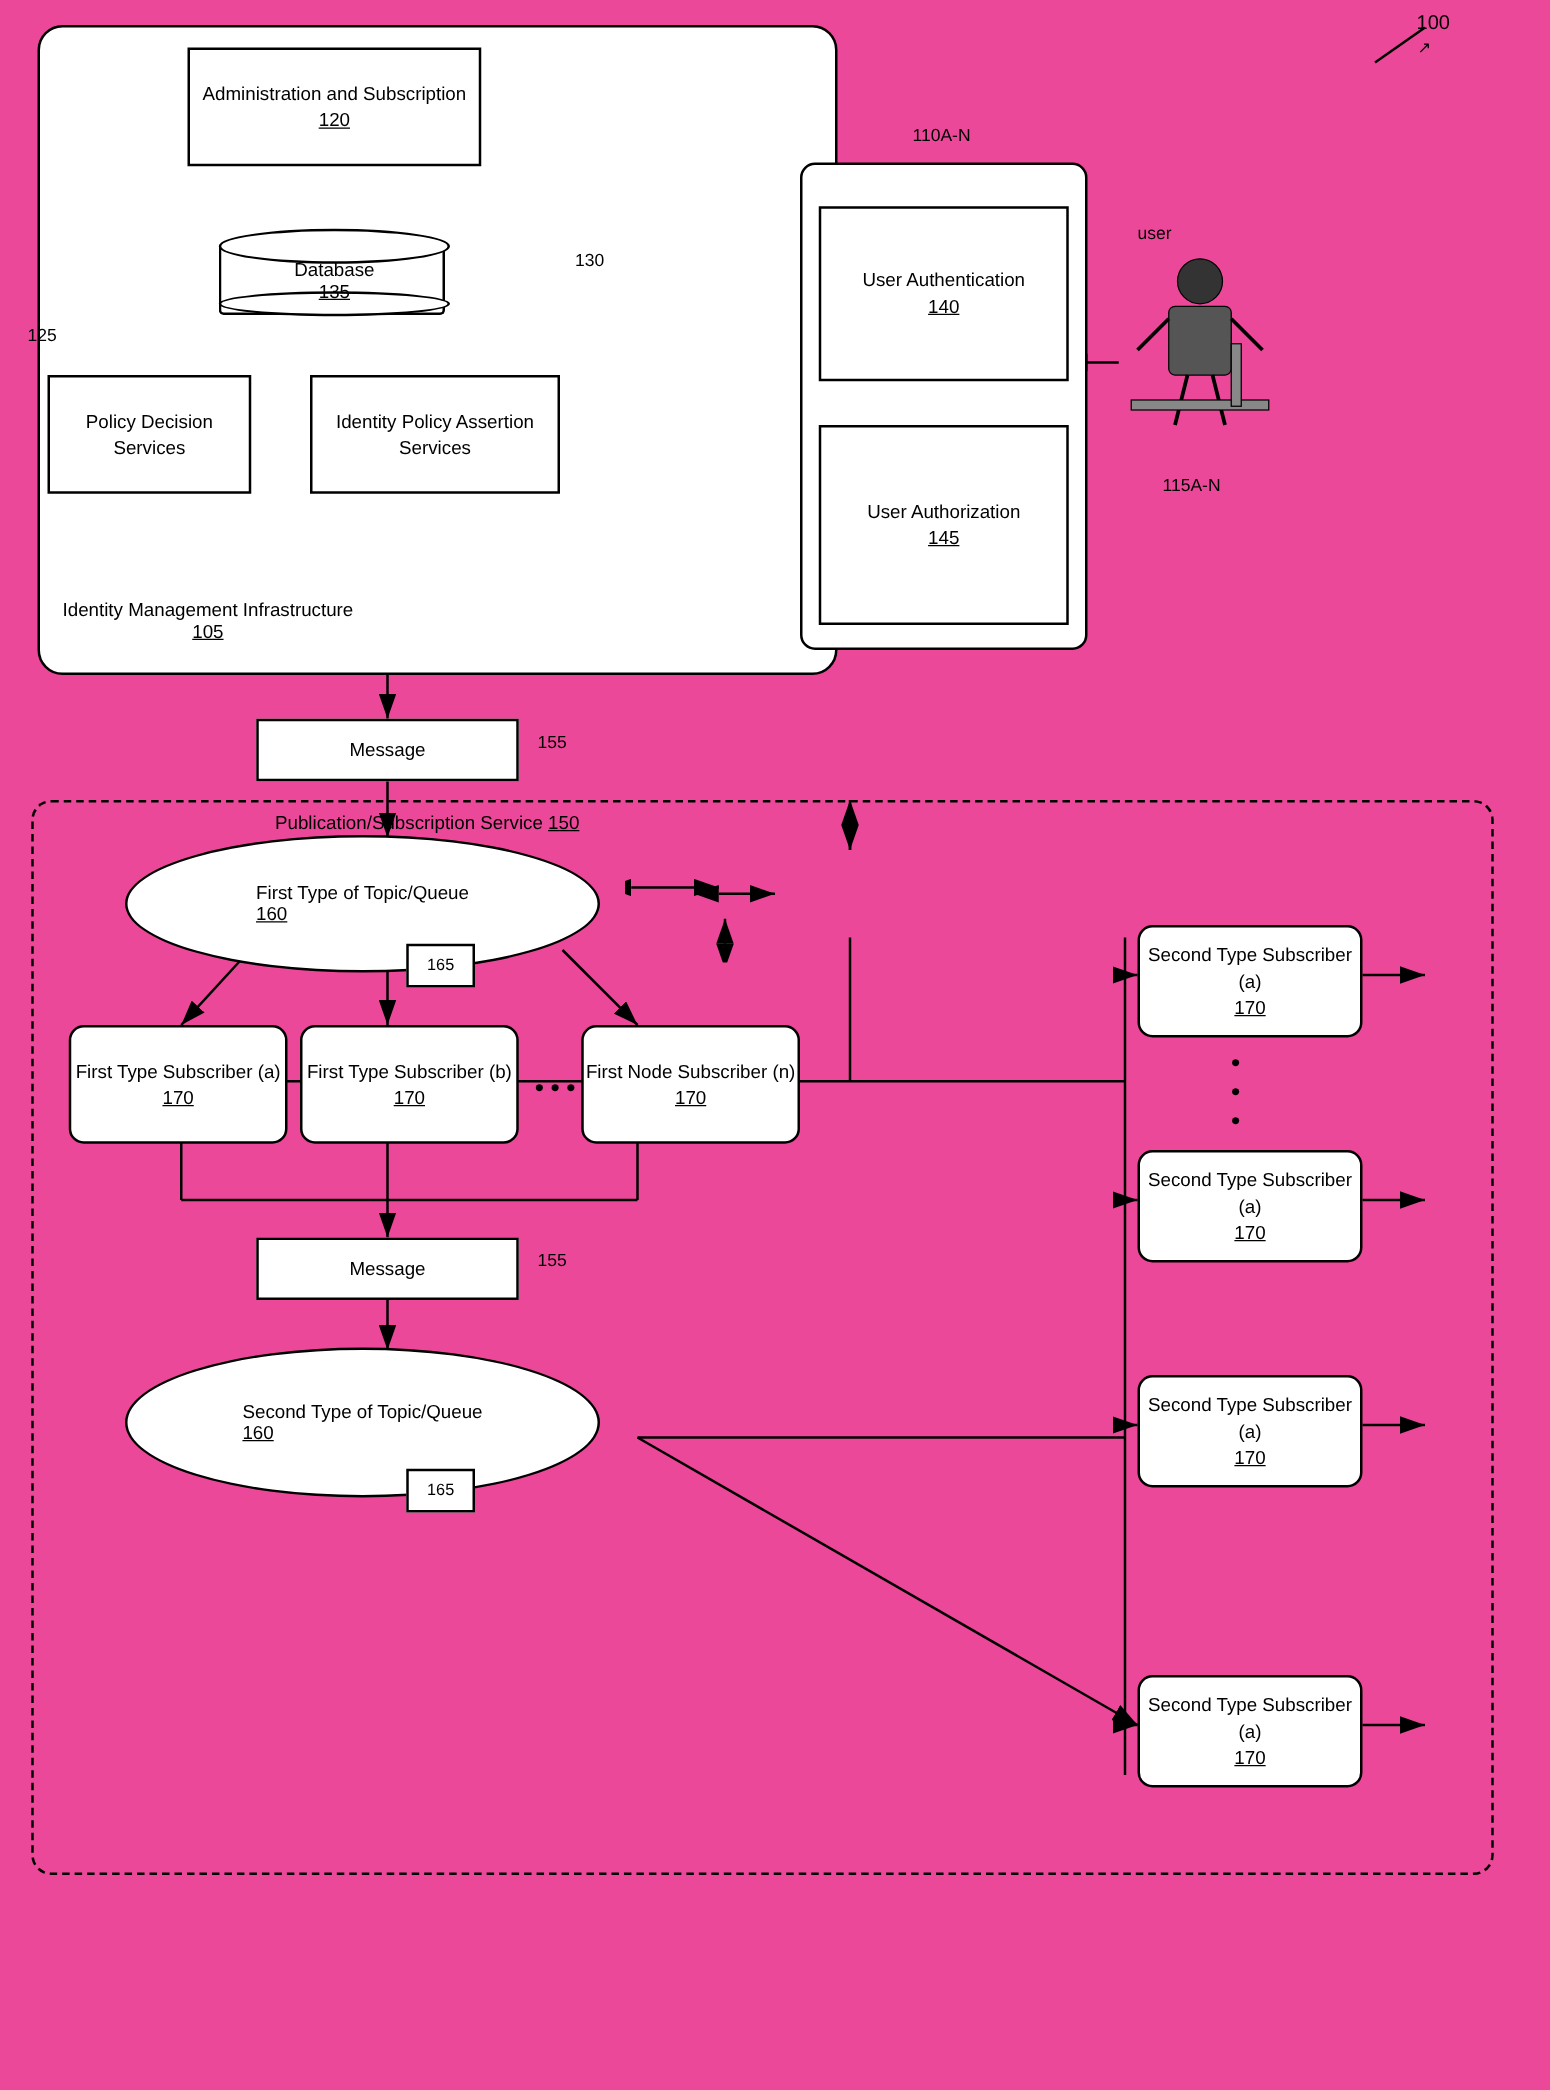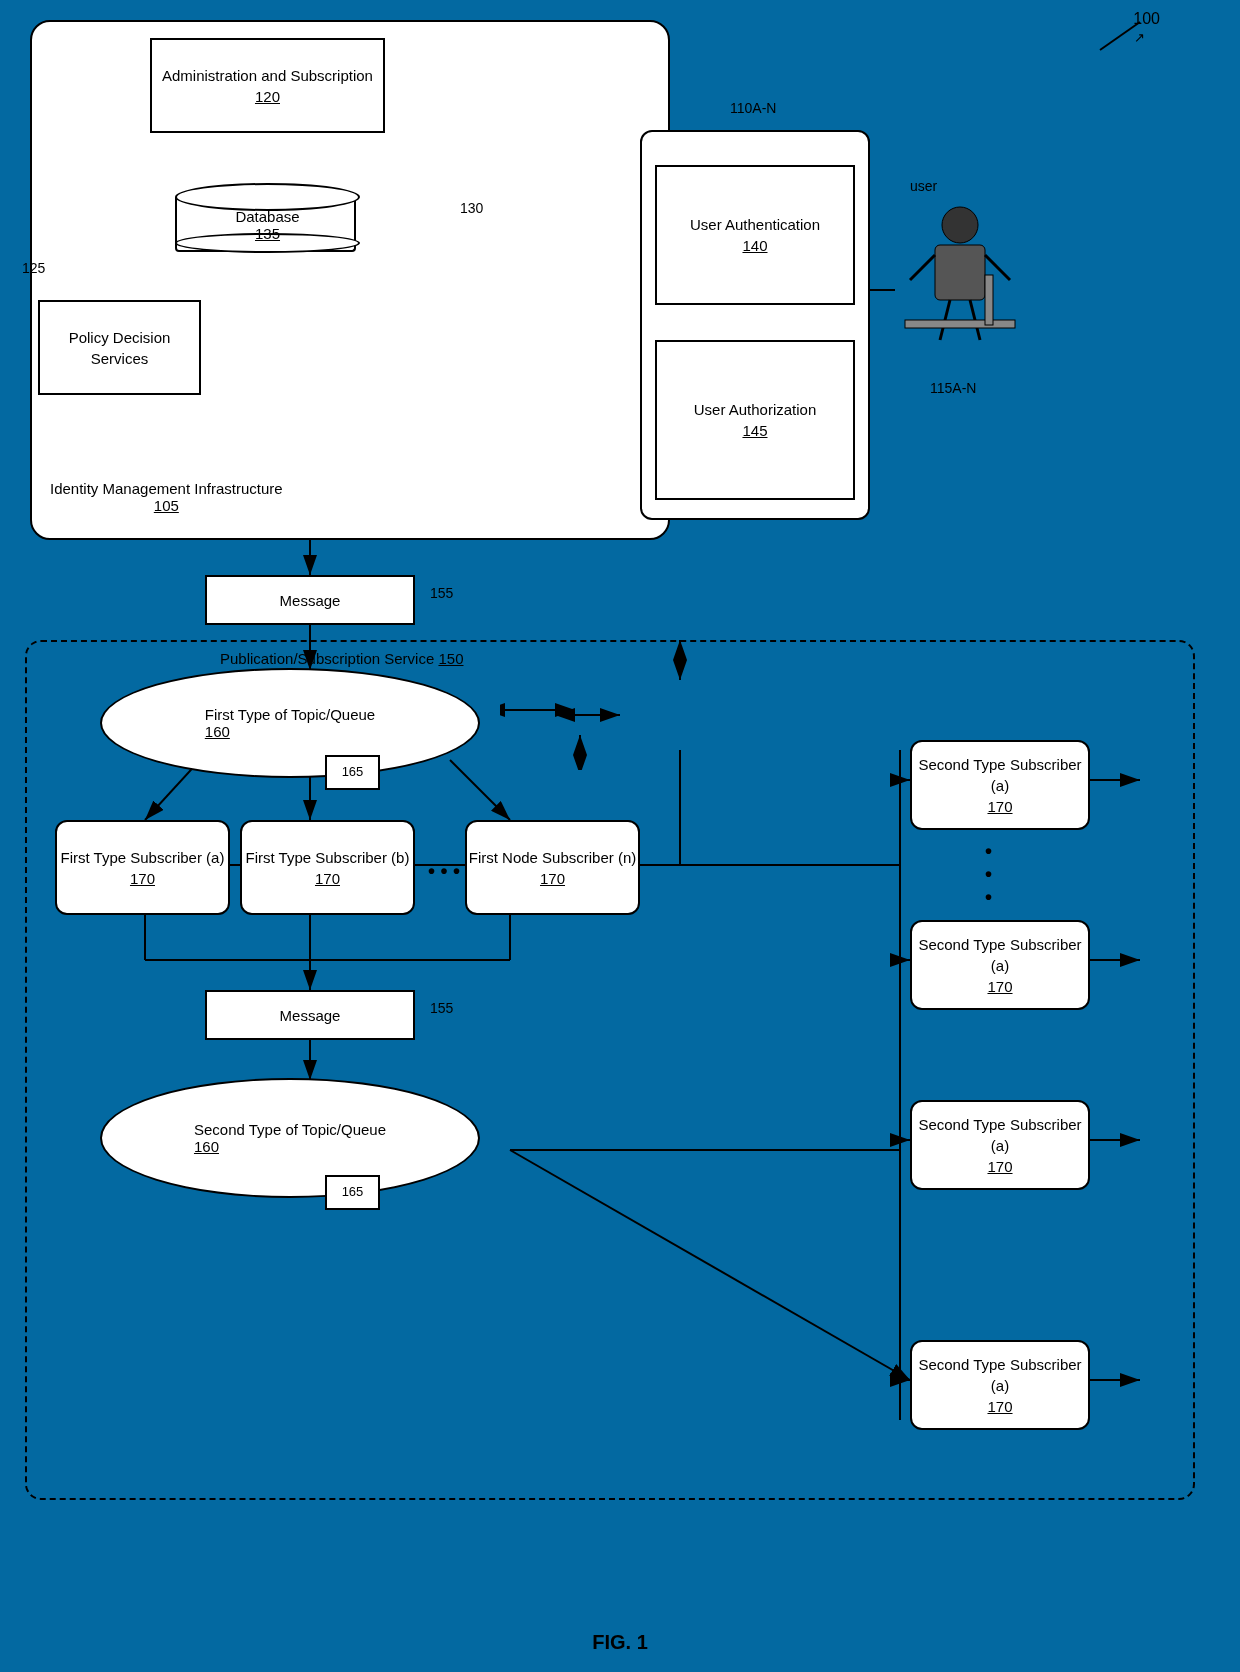--- a/index.html
+++ b/index.html
@@ -8,21 +8,21 @@
       font-family: Arial, sans-serif;
       width: 1240px;
       min-height: 1672px;
       position: relative;
       overflow: hidden;
     }
     .diagram-container {
       position: relative;
       width: 1240px;
       height: 1672px;
-      background: #0369a1;
+      background: #ec4899;
     }
     
     .box {
       position: absolute;
       border: 2px solid #000;
       background: #fff;
       display: flex;
       align-items: center;
       justify-content: center;
       text-align: center;
@@ -169,20 +169,26 @@
     </div>
   </div>
 
   <div class="box" style="left:38px;top:300px;width:163px;height:95px;">
     <div>
       <span>Policy Decision
 Services</span>
     </div>
   </div>
 
+  <div class="box" style="left:248px;top:300px;width:200px;height:95px;">
+    <div>
+      <span>Identity Policy
+Assertion Services</span>
+    </div>
+  </div>
 
   <div style="position:absolute;left:460px;top:200px;font-size:14px;">130</div>
 
   <div class="box box-rounded" style="left:640px;top:130px;width:230px;height:390px;border-radius:12px;">
   </div>
   <div style="position:absolute;left:650px;top:140px;width:210px;text-align:center;font-size:15px;margin-top:24px;">
     Application A-N
   </div>
 
   <div style="position:absolute;left:730px;top:100px;font-size:14px;">110A-N</div>
@@ -326,15 +332,14 @@
   </div>
 
   <div class="box box-rounded" style="left:910px;top:1340px;width:180px;height:90px;border-radius:12px;">
     <div>
       <span>Second Type
 Subscriber (a)</span><br>
       <span class="underline-text">170</span>
     </div>
   </div>
 
-  <div class="fig-title" style="left:0;right:0;bottom:18px;text-align:center;">FIG. 1</div>
 
 </div>
 
 </body></html>

